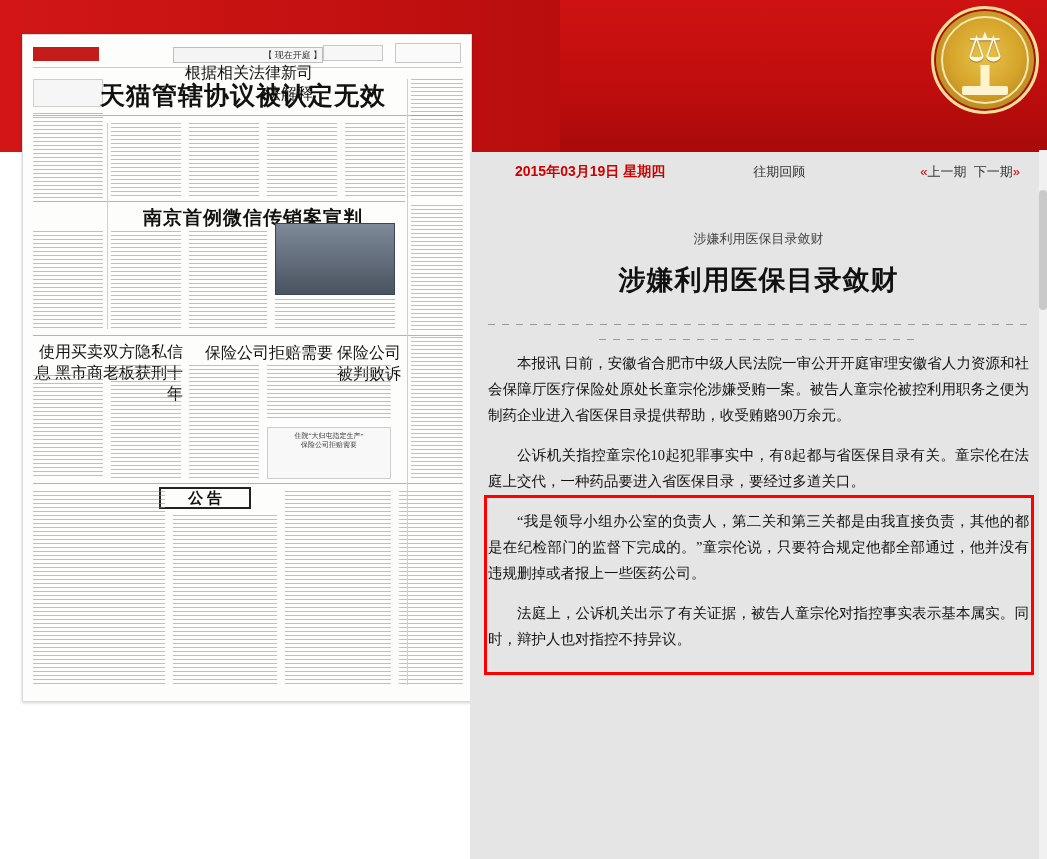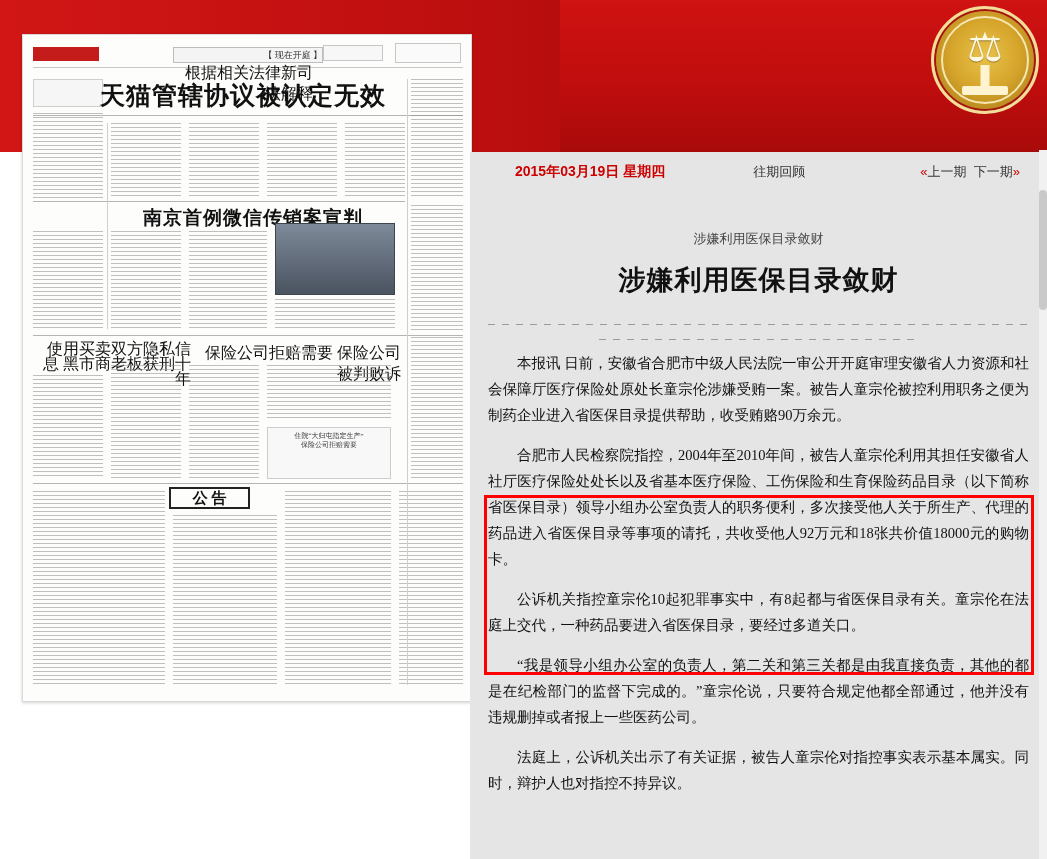--- a/index.html
+++ b/index.html
@@ -110,21 +110,21 @@
     text-align: right;
     font-family: "Liberation Serif", serif;
     font-weight: bold; font-size: 19px; color: #111;
     letter-spacing: 1px;
   }
   .np-sub3 {
     font-family: "Liberation Serif", serif;
     font-weight: normal; font-size: 16px; color: #111; text-align: right;
   }
   .np-gonggao {
-    left: 146px; top: 452px; width: 81px; height: 22px;
+    left: 136px; top: 452px; width: 92px; height: 22px;
     border: 2px solid #222;
     text-align: center;
     font-family: "Liberation Serif", serif;
     font-weight: bold; font-size: 15px; color: #111;
     line-height: 19px;
   }
   .np-photo {
     background: #5a6472;
     border: 1px solid #3d454f;
   }
@@ -259,21 +259,21 @@
 
       <div class="np np-col" style="left:10px;top:196px;width:70px;height:100px;"></div>
       <div class="np np-col" style="left:88px;top:196px;width:70px;height:100px;"></div>
       <div class="np np-col" style="left:166px;top:196px;width:78px;height:100px;"></div>
       <div class="np np-photo p1"></div>
       <div class="np np-col" style="left:252px;top:264px;width:120px;height:32px;"></div>
       <div class="np np-col" style="left:388px;top:170px;width:52px;height:126px;"></div>
 
       <div class="np np-rule" style="left:10px;top:300px;width:430px;"></div>
 
-      <div class="np np-sub3" style="left:10px;top:306px;width:150px;line-height:15px;margin-left:8px;">使用买卖双方隐私信息
+      <div class="np np-sub3" style="left:10px;top:306px;width:150px;line-height:21px;">使用买卖双方隐私信息
 黑市商老板获刑十年</div>
       <div class="np np-sub3" style="left:168px;top:308px;width:210px;">保险公司拒赔需要 保险公司被判败诉</div>
 
       <div class="np np-col" style="left:10px;top:340px;width:70px;height:104px;"></div>
       <div class="np np-col" style="left:88px;top:330px;width:70px;height:114px;"></div>
       <div class="np np-col" style="left:166px;top:330px;width:70px;height:114px;"></div>
       <div class="np np-col" style="left:244px;top:330px;width:124px;height:56px;"></div>
       <div class="np" style="left:244px;top:392px;width:124px;height:52px;border:1px solid #cdcdcd;background:#f8f8f8;">
         <div style="font-size:7px;text-align:center;color:#333;padding-top:4px;line-height:9px;font-family:'Liberation Serif',serif;">住院“大归屯指定生产”<br>保险公司拒赔需要</div>
       </div>
@@ -307,21 +307,20 @@
 
 
     <div class="art-wrap">
       <div class="kicker">涉嫌利用医保目录敛财</div>
       <div class="art-title">涉嫌利用医保目录敛财</div>
       <div class="dash"></div>
       <div class="dash short"></div>
 
       <div class="art-body">
         <p>本报讯 日前，安徽省合肥市中级人民法院一审公开开庭审理安徽省人力资源和社会保障厅医疗保险处原处长童宗伦涉嫌受贿一案。被告人童宗伦被控利用职务之便为制药企业进入省医保目录提供帮助，收受贿赂90万余元。</p>
-        <p>合肥市人民检察院指控，2004年至2010年间，被告人童宗伦利用其担任安徽省人社厅医疗保险处处长以及省基本医疗保险、工伤保险和生育保险药品目录（以下简称省医保目录）领导小组办公室负责人的职务便利，多次接受他人关于所生产、代理的药品进入省医保目录等事项的请托，共收受他人92万元和18张共价值18000元的购物卡。</p>
         <p>公诉机关指控童宗伦10起犯罪事实中，有8起都与省医保目录有关。童宗伦在法庭上交代，一种药品要进入省医保目录，要经过多道关口。</p>
         <p>“我是领导小组办公室的负责人，第二关和第三关都是由我直接负责，其他的都是在纪检部门的监督下完成的。”童宗伦说，只要符合规定他都全部通过，他并没有违规删掉或者报上一些医药公司。</p>
         <p>法庭上，公诉机关出示了有关证据，被告人童宗伦对指控事实表示基本属实。同时，辩护人也对指控不持异议。</p>
       </div>
 
       <div class="highlight-box"></div>
     </div>
   </div>
 
   <div class="scrollbar">

